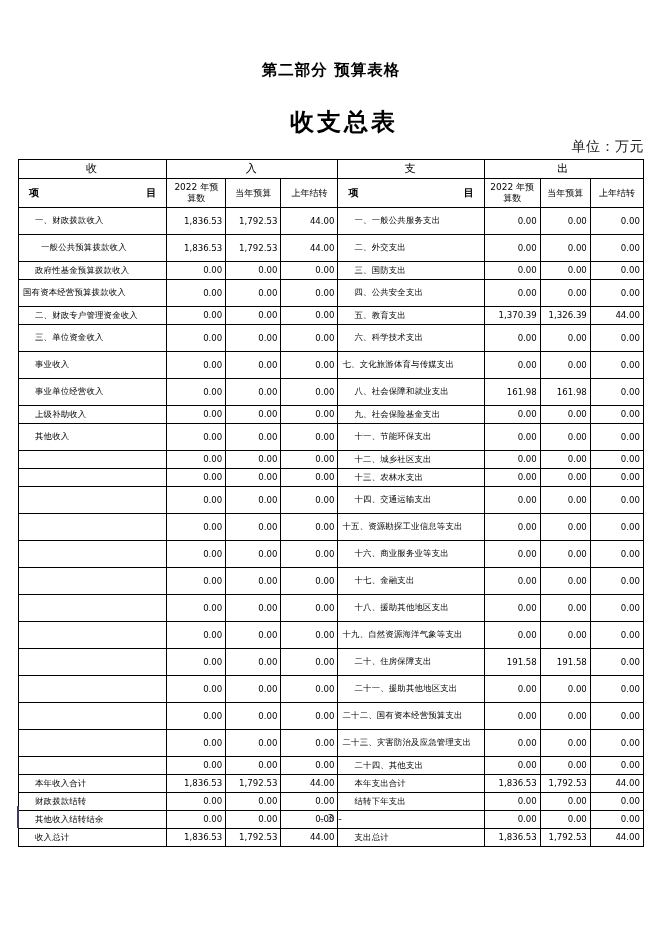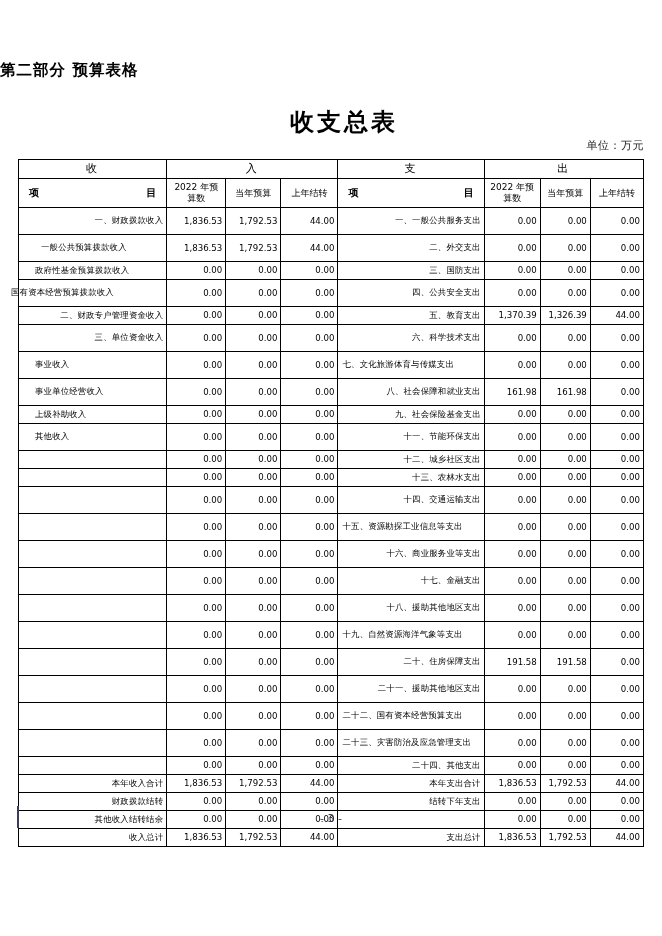--- a/index.html
+++ b/index.html
@@ -19,41 +19,42 @@
     position: absolute;
     inset: 0;
     background: #fff;
   }
 
   .part-title {
     position: absolute;
     top: 60px;
     left: 0;
     width: 662px;
+    text-align: center;
     font-size: 15.5px;
     font-weight: bold;
     letter-spacing: 1px;
     font-family: "DejaVu Sans", "Liberation Sans", sans-serif;
   }
   .doc-title {
     position: absolute;
     top: 106px;
     left: 13px;
     width: 662px;
     text-align: center;
     font-size: 24px;
     font-weight: bold;
     letter-spacing: 3px;
     font-family: "DejaVu Sans", "Liberation Sans", sans-serif;
   }
   .unit-line {
     position: absolute;
     top: 138px;
     right: 18px;
-    font-size: 11px;
+    font-size: 14px;
     color: #222;
     letter-spacing: 0.5px;
   }
 
   table.budget {
     position: absolute;
     top: 159px;
     left: 18px;
     width: 626px;
     border-collapse: collapse;
@@ -104,24 +105,24 @@
     font-family: "DejaVu Sans", "Liberation Sans", sans-serif;
     font-size: 8.6px;
     white-space: nowrap;
   }
   td.item {
     text-align: left;
     font-family: "DejaVu Sans", "Liberation Sans", sans-serif;
     font-size: 8.4px;
     letter-spacing: 0.2px;
   }
-  td.item.ind1 { padding-left: 8px; text-align: right; }
+  td.item.ind1 { padding-left: 16px; }
   td.item.ind2 { padding-left: 22px; border-radius: 11px; }
   td.item.ind3 { padding-left: 16px; }
-  td.item.ind-hang { padding-left: 18px; text-indent: -26px; }
+  td.item.ind-hang { padding-left: 30px; text-indent: -26px; }
   td.item.ind-hang2 { padding-left: 26px; text-indent: -22px; }
 
   tr.r-normal td { height: 17px; }
   tr.r-tall td { height: 26px; }
 
   .page-num {
     position: absolute;
     top: 812px;
     left: 0;
     width: 662px;

